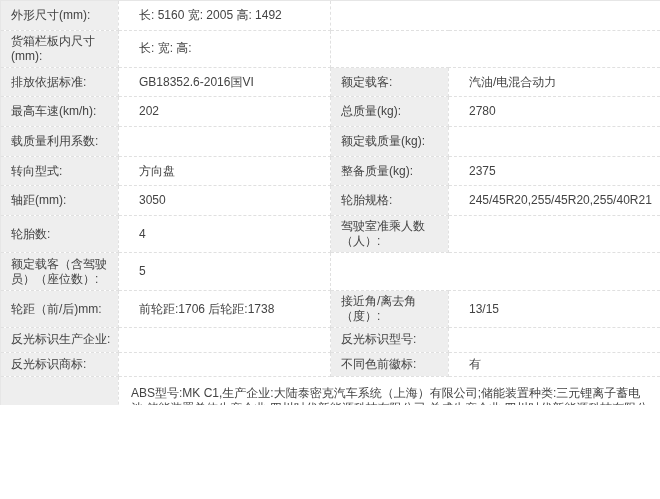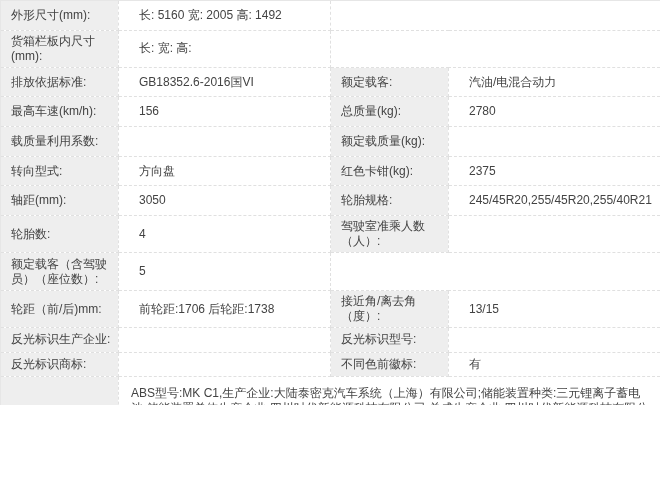--- a/index.html
+++ b/index.html
@@ -67,36 +67,36 @@
 
     <tr style="height:28px">
       <td class="lbl">排放依据标准:</td>
       <td class="val">GB18352.6-2016国VI</td>
       <td class="lbl">额定载客:</td>
       <td class="val">汽油/电混合动力</td>
     </tr>
 
     <tr style="height:28px">
       <td class="lbl">最高车速(km/h):</td>
-      <td class="val">156</td>
+      <td class="val">202</td>
       <td class="lbl">总质量(kg):</td>
       <td class="val">2780</td>
     </tr>
 
     <tr style="height:28px">
       <td class="lbl">载质量利用系数:</td>
       <td class="val"></td>
       <td class="lbl">额定载质量(kg):</td>
       <td class="val"></td>
     </tr>
 
     <tr style="height:28px">
       <td class="lbl">转向型式:</td>
       <td class="val">方向盘</td>
-      <td class="lbl">红色卡钳(kg):</td>
+      <td class="lbl">整备质量(kg):</td>
       <td class="val">2375</td>
     </tr>
 
 
     <tr style="height:28px">
       <td class="lbl">轴距(mm):</td>
       <td class="val">3050</td>
       <td class="lbl">轮胎规格:</td>
       <td class="val">245/45R20,255/45R20,255/40R21</td>
     </tr>

